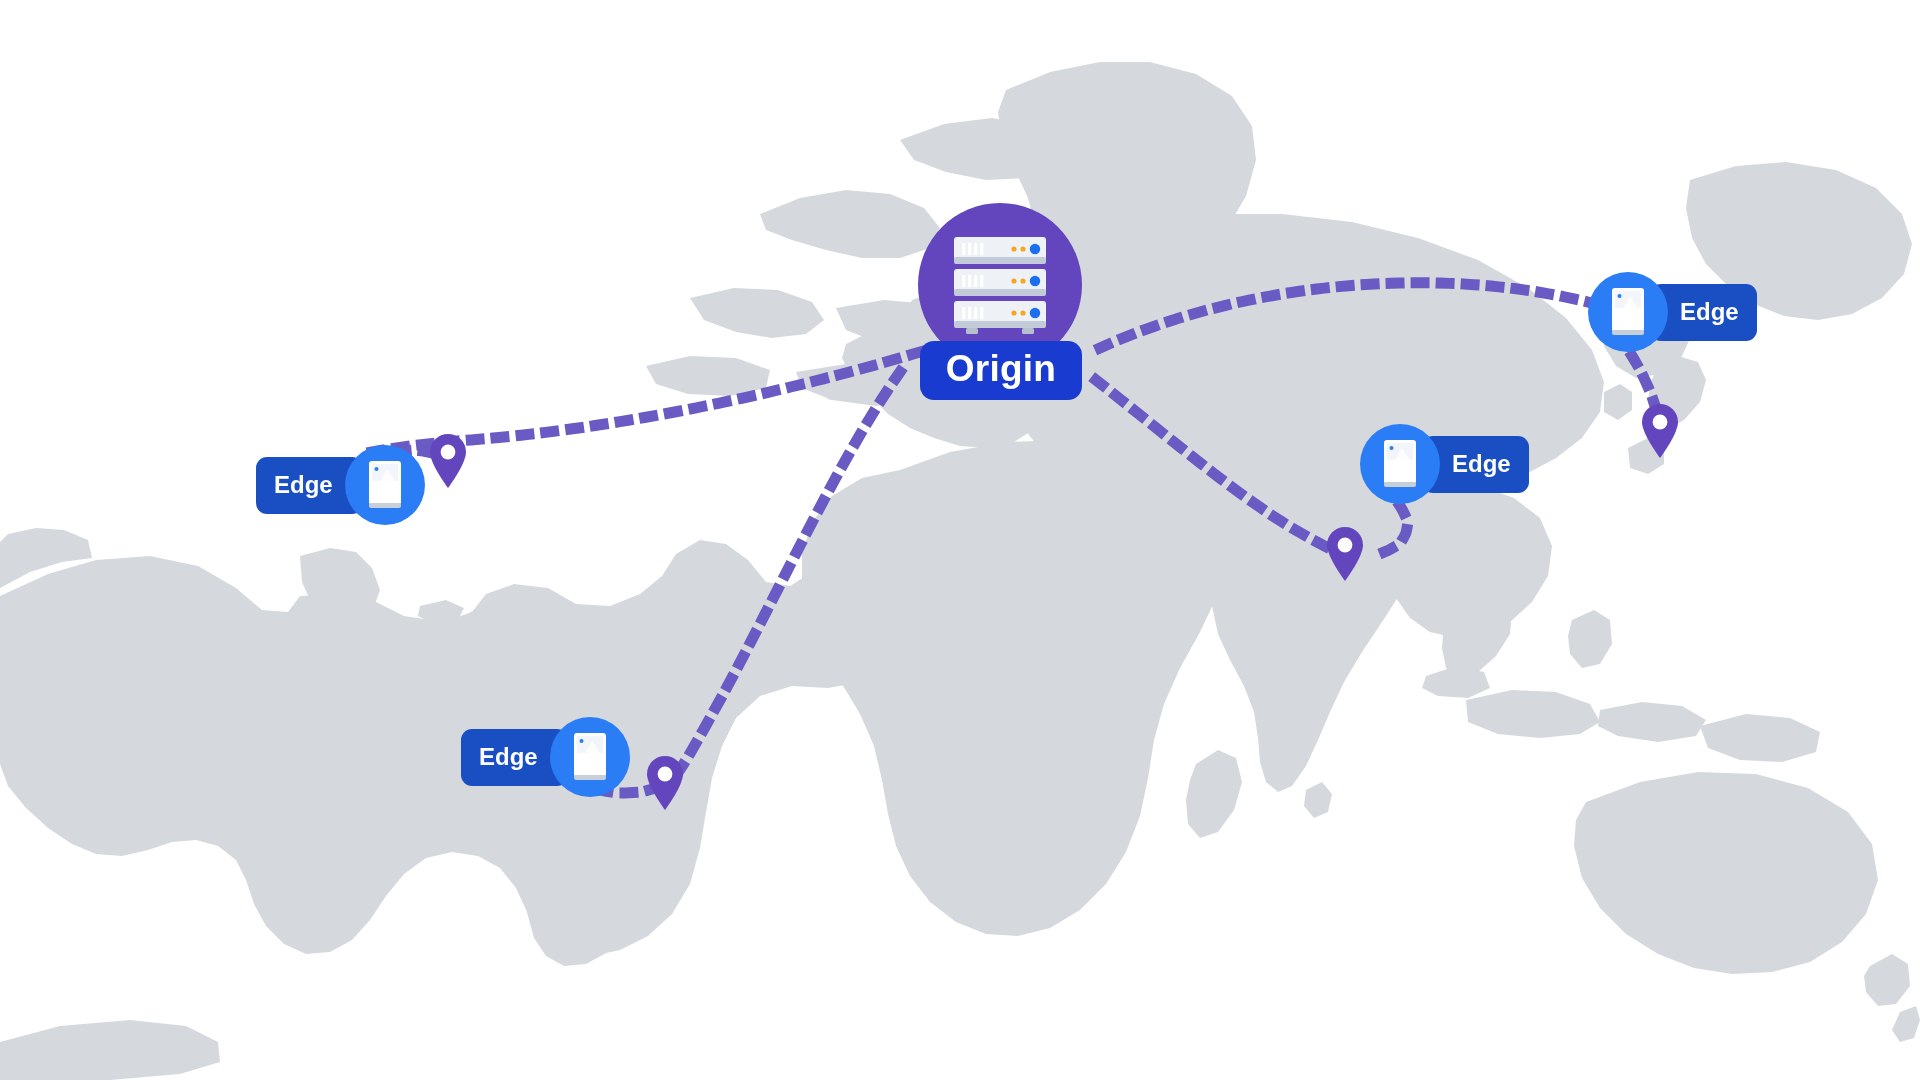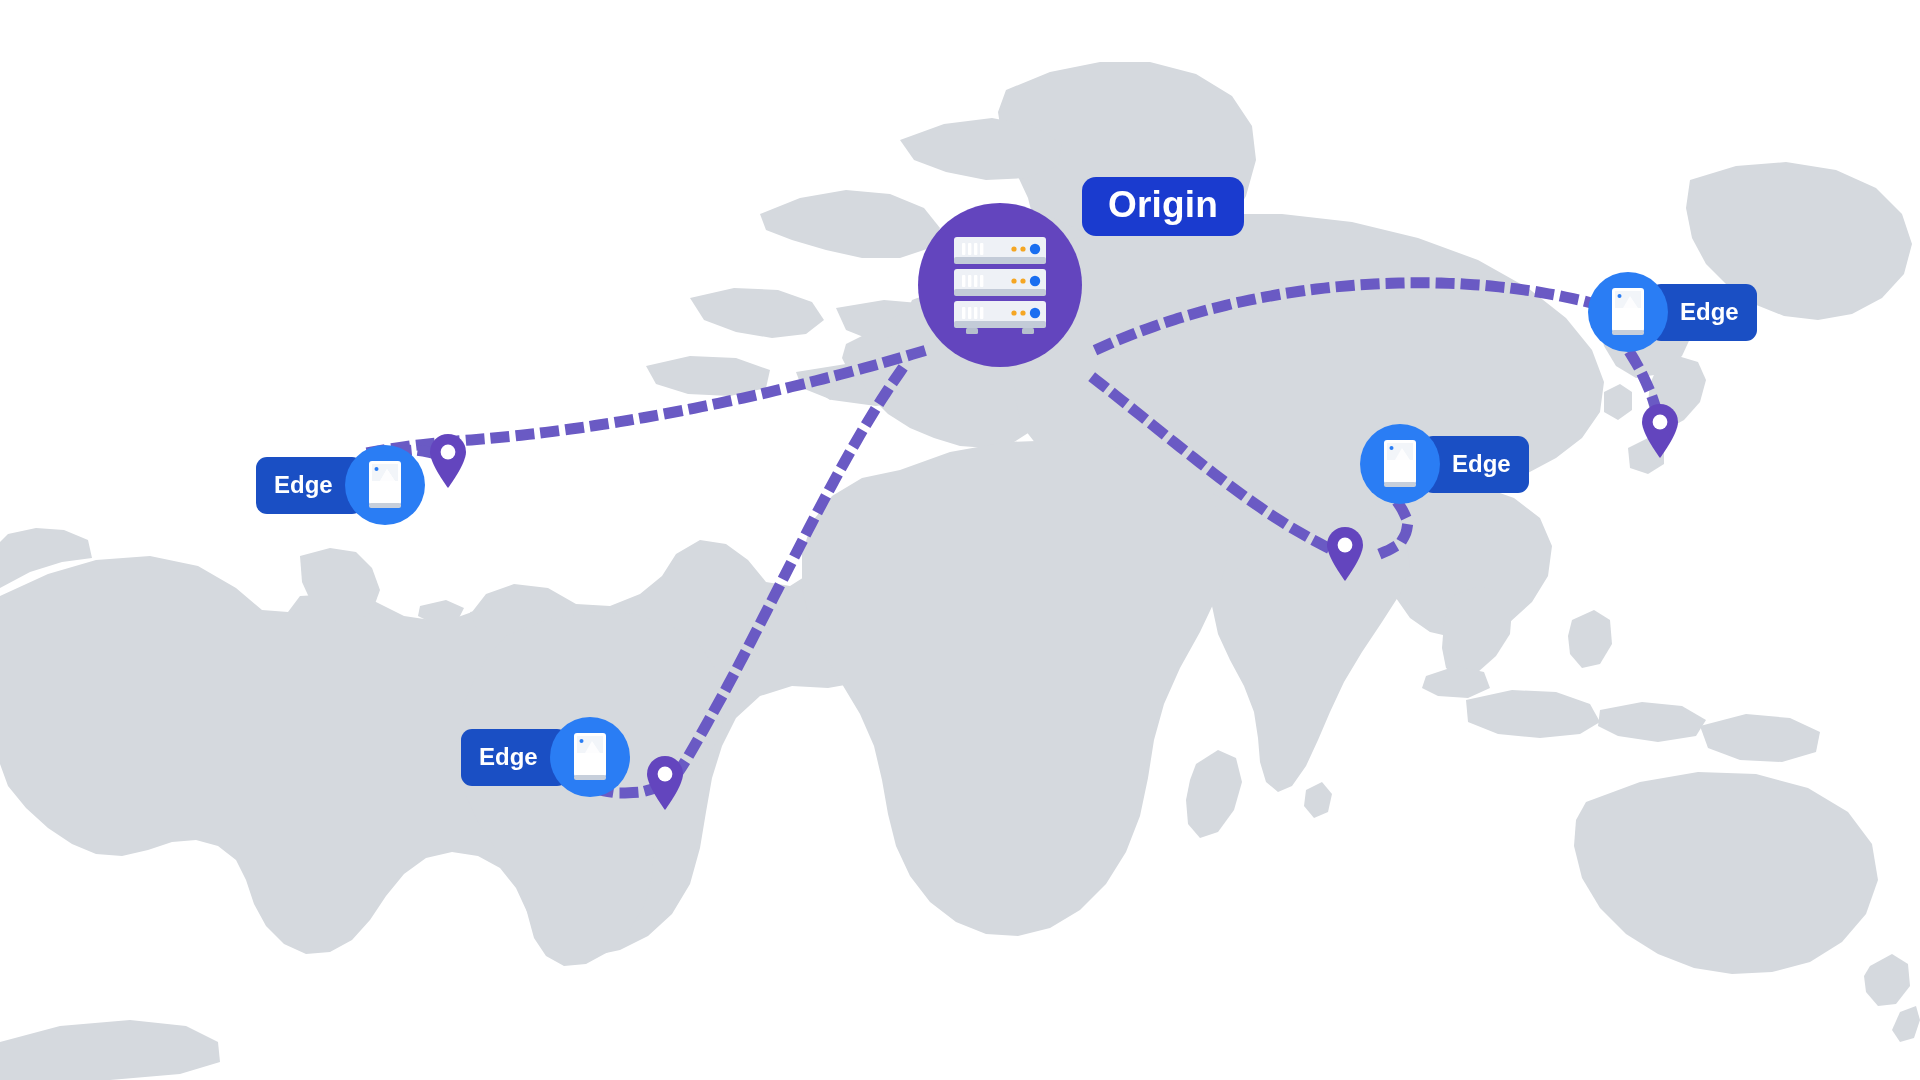--- a/index.html
+++ b/index.html
@@ -58,22 +58,22 @@
     justify-content: center;
     white-space: nowrap;
     box-sizing: border-box;
     z-index: 2;
   }
 
   
   .origin-wrap {
     position: absolute;
     display: flex;
-    flex-direction: row;
-    align-items: flex-start;
+    flex-direction: column;
+    align-items: flex-end;
   }
   .origin-circle {
     width: 164px;
     height: 164px;
     border-radius: 50%;
     background: #6345be;
     display: flex;
     align-items: center;
     justify-content: center;
     position: relative;

